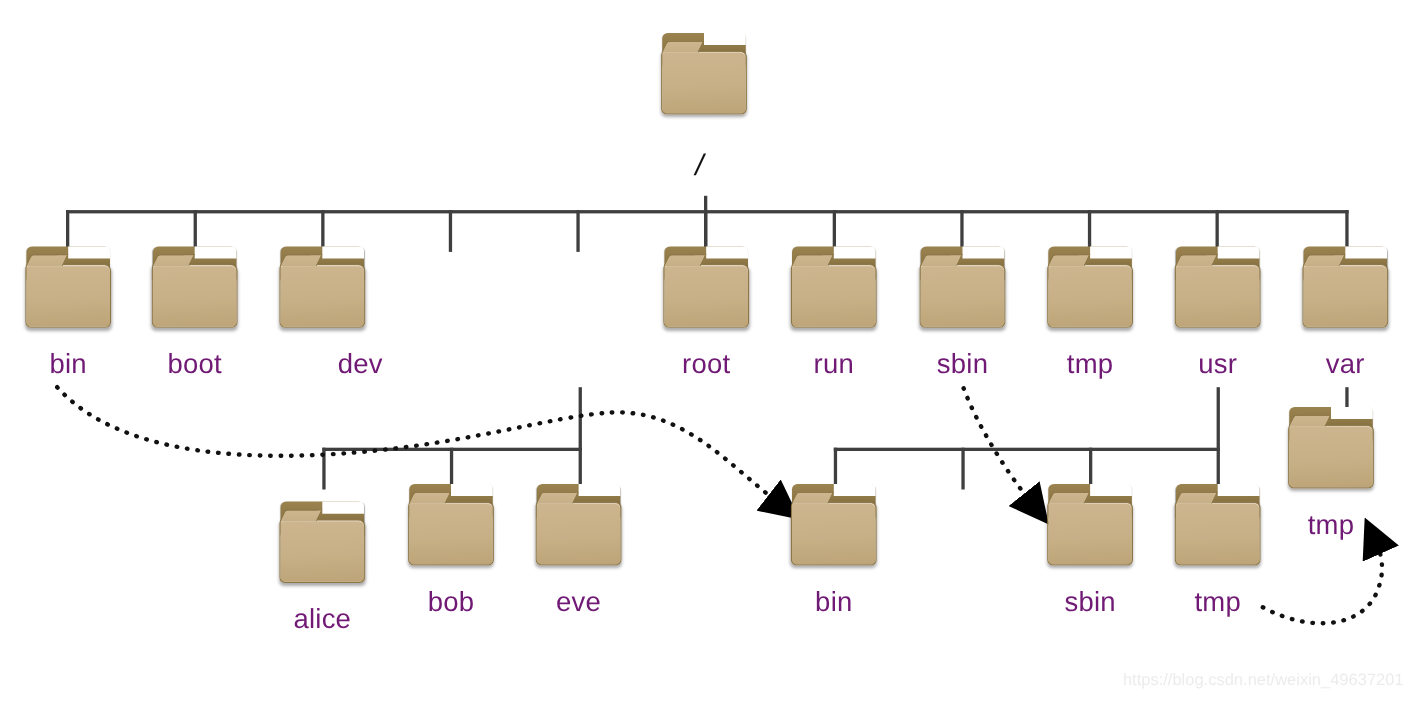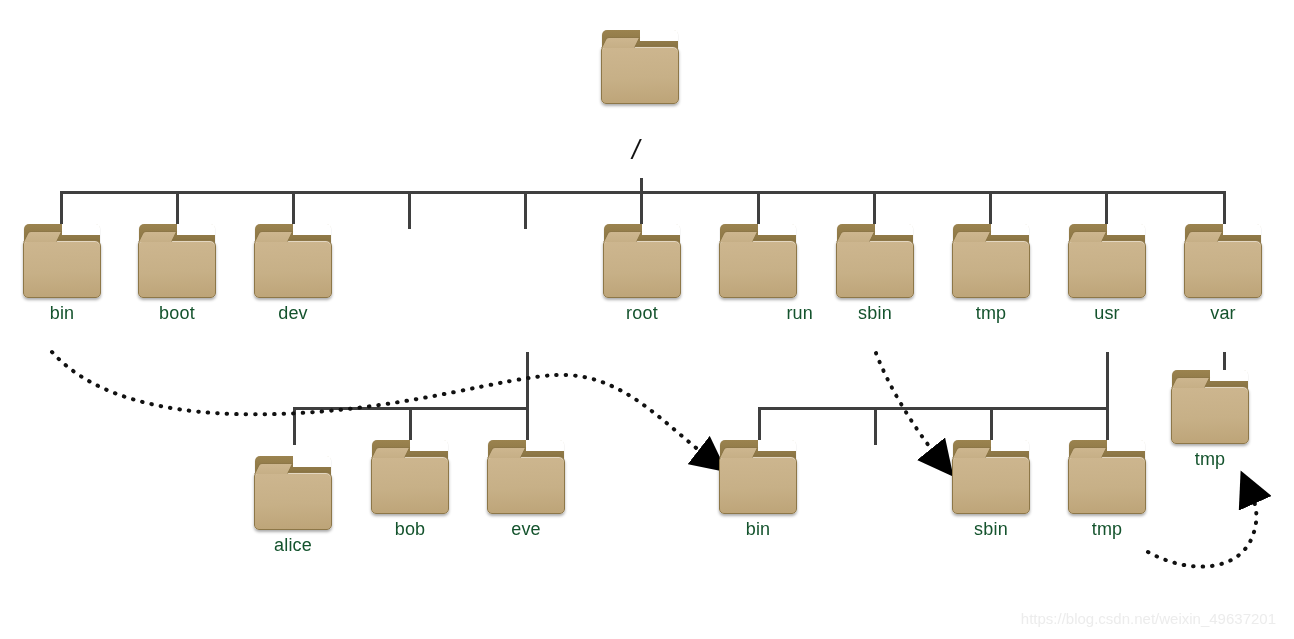--- a/index.html
+++ b/index.html
@@ -73,24 +73,24 @@
     height: 11px;
     background: linear-gradient(180deg, #cdb68f 0%, #c6af86 100%);
     border: 1px solid #8d7748;
     border-bottom: none;
     border-radius: 3px 0 0 0;
     box-sizing: border-box;
     transform: skewX(-26deg);
     transform-origin: bottom left;
   }
   .label {
-    margin-top: 0;
-    font-size: 18px;
+    margin-top: 18px;
+    font-size: 25px;
     line-height: 30px;
-    color: #14532d;
+    color: #701a75;
     letter-spacing: 0.2px;
     white-space: nowrap;
   }
   .root-slash {
     position: absolute;
     font-size: 27px;
     line-height: 27px;
     color: #111111;
     font-style: italic;
     font-weight: 500;
@@ -181,35 +181,35 @@
       </div>
     <div class="label">bin</div>
   </div>
   <div class="node" style="left:122px; top:224px;">
     <div class="folder">
         <div class="tab"></div>
         <div class="front"></div>
       </div>
     <div class="label">boot</div>
   </div>
-  <div class="node" style="left:238px; top:224px;">
+  <div class="node" style="left:238px; top:224px;text-align:right;">
     <div class="folder">
         <div class="tab"></div>
         <div class="front"></div>
       </div>
     <div class="label">dev</div>
   </div>
   <div class="node" style="left:587px; top:224px;">
     <div class="folder">
         <div class="tab"></div>
         <div class="front"></div>
       </div>
     <div class="label">root</div>
   </div>
-  <div class="node" style="left:703px; top:224px;text-align:right;">
+  <div class="node" style="left:703px; top:224px;">
     <div class="folder">
         <div class="tab"></div>
         <div class="front"></div>
       </div>
     <div class="label">run</div>
   </div>
   <div class="node" style="left:820px; top:224px;">
     <div class="folder">
         <div class="tab"></div>
         <div class="front"></div>

